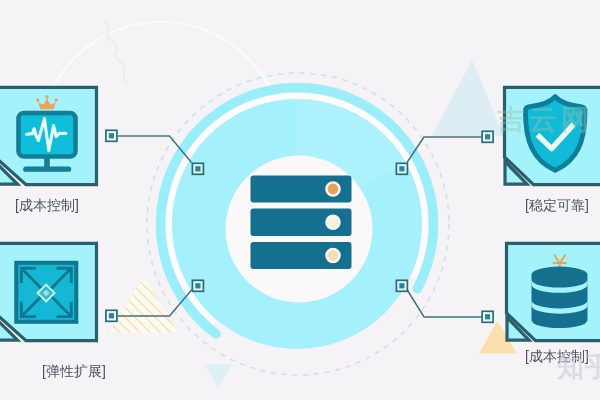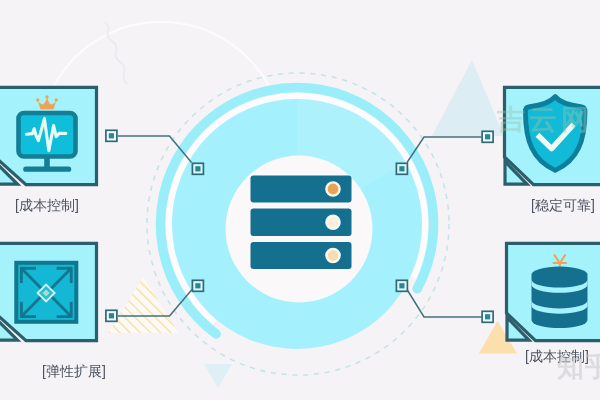--- a/index.html
+++ b/index.html
@@ -2,21 +2,21 @@
 <html><head>
 <meta charset="utf-8">
 <style>
   html,body{margin:0;padding:0;}
   body{width:600px;height:400px;overflow:hidden;background:#f5f3f6;
        font-family:"Liberation Sans","DejaVu Sans",sans-serif;}
   #stage{position:relative;width:600px;height:400px;overflow:hidden;background:#f5f3f6;}
   #art{position:absolute;left:0;top:0;width:600px;height:400px;}
   .label{position:absolute;font-size:14px;color:#4c5360;letter-spacing:0px;white-space:nowrap;line-height:1;}
   #lab0{left:15px;top:198px;}
-  #lab1{left:525px;top:198px;margin-left:6px;}
+  #lab1{left:525px;top:198px;}
   #lab2{left:15px;top:364px;margin-left:27px;}
   #lab3{left:525px;top:349px;}
   .wm{position:absolute;white-space:nowrap;line-height:1;font-weight:700;}
   #wm1{left:497px;top:106px;font-size:28px;letter-spacing:4px;color:#9ac3ab;opacity:.42;}
   #wm2{left:557px;top:354px;font-size:27px;letter-spacing:1px;color:#c9c9cd;opacity:.55;}
 </style>
 </head>
 <body>
 
 <div id="stage">

